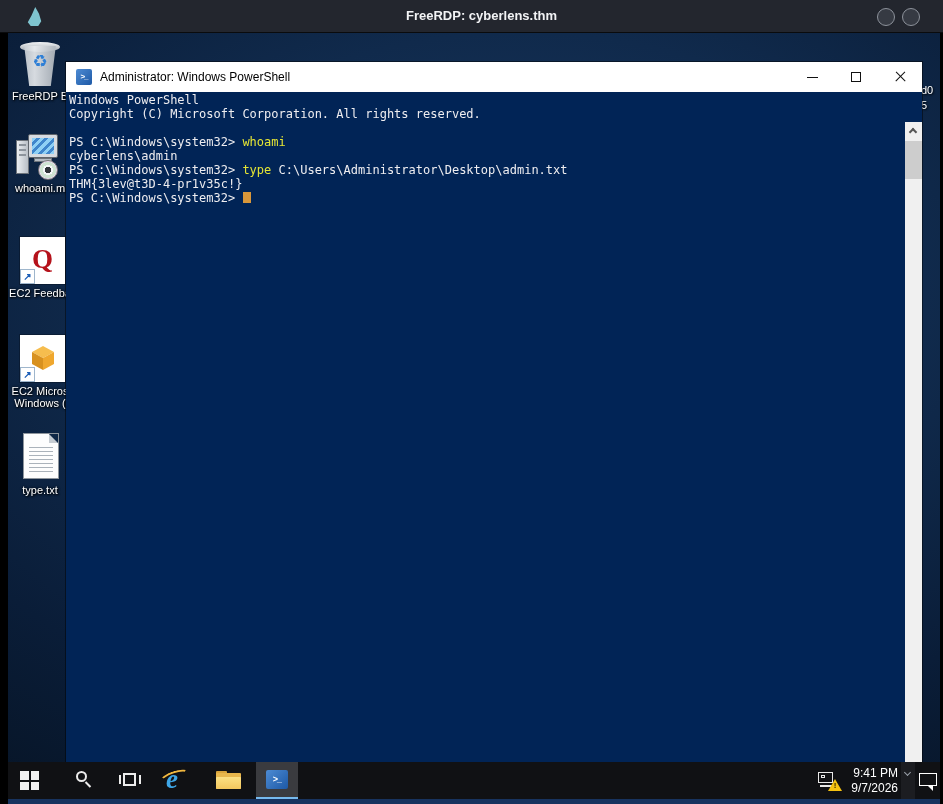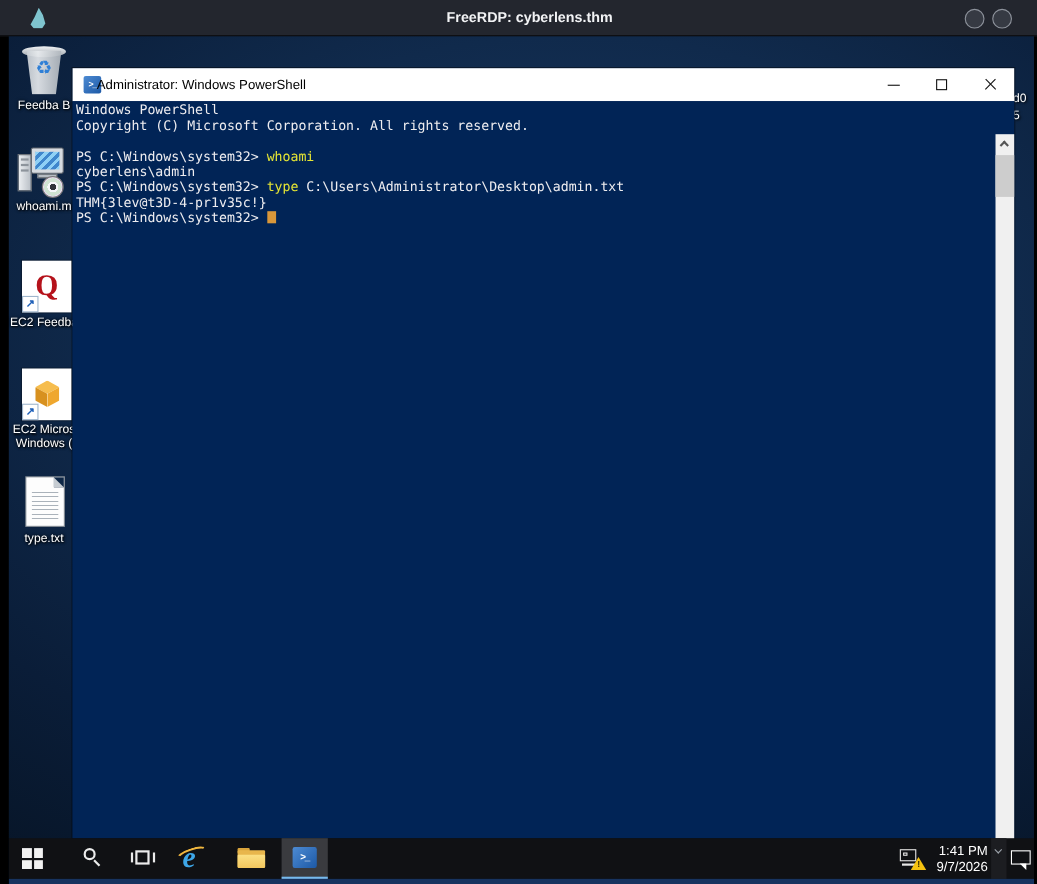--- a/index.html
+++ b/index.html
@@ -68,21 +68,21 @@
   .page-icon .rules { position:absolute; left:5px; right:5px; top:10px; height:28px;
     background:repeating-linear-gradient(180deg, transparent 0 3px, #aab2ba 3px 4px); }
 
   
   .edge-frag { position:absolute; color:#fff; font-size:11px; text-shadow:1px 1px 2px #000; white-space:nowrap; }
 
   
   #ps-window { position:absolute; left:58px; top:29px; width:856px; height:700px;
     background:#012456; box-shadow:0 0 0 1px rgba(0,0,0,.45); }
   #ps-titlebar { position:absolute; left:0; top:0; width:100%; height:30px; background:#fff; }
-  #ps-title { position:absolute; left:22px; top:8px; font-size:12px; color:#000; white-space:nowrap; }
+  #ps-title { position:absolute; left:34px; top:8px; font-size:12px; color:#000; white-space:nowrap; }
   #ps-icon { position:absolute; left:10px; top:7px; width:16px; height:16px; border-radius:2px;
     background:linear-gradient(135deg,#4d8bd3,#1d59a6); color:#fff; font-size:8px; font-weight:700;
     line-height:15px; text-align:center; letter-spacing:-1px; }
   .ps-btn { position:absolute; top:0; width:44px; height:30px; }
   #btn-min { left:724px; } #btn-max { left:768px; } #btn-close { left:812px; }
   #btn-min i { position:absolute; left:17px; top:15px; width:11px; height:1px; background:#111; }
   #btn-max i { position:absolute; left:17px; top:10px; width:10px; height:10px; border:1px solid #111; }
   #btn-close i, #btn-close b { position:absolute; left:16px; top:14px; width:13px; height:1.4px; background:#111; }
   #btn-close i { transform:rotate(45deg); } #btn-close b { transform:rotate(-45deg); }
 
@@ -168,21 +168,21 @@
 </div>
 
 <div id="desktop">
 
   <div class="dicon" style="top:5px;">
     <div class="art">
       <div class="bin-rim"></div>
         <div class="bin-body"></div>
         <div class="bin-glyph">♻</div>
     </div>
-    <span class="dlabel">Feedba B</span>
+    <span class="dlabel">FreeRDP B</span>
   </div>
 
   <div class="dicon" style="top:97px;">
     <div class="art">
       <div class="inst-tower">
           <i></i>
           <i></i>
           <i></i>
         </div>
       <div class="inst-mon">
@@ -302,21 +302,21 @@
       <div class="net">
         <div class="pc">
             <i></i>
           </div>
           <div class="cord"></div>
           <div class="warn"></div>
           <div class="bang">!</div>
       </div>
     </div>
     <div id="tb-clock" class="tb-item">
-      <span class="t1">1:41 PM</span>
+      <span class="t1">9:41 PM</span>
       <span class="t2">9/7/2026</span>
     </div>
     <div id="tb-chevron" class="tb-item">
         <span></span>
       </div>
     <div id="tb-notif" class="tb-item">
       <div class="bubble"></div>
     </div>
   </div>
   <div id="bottom-strip"></div>

